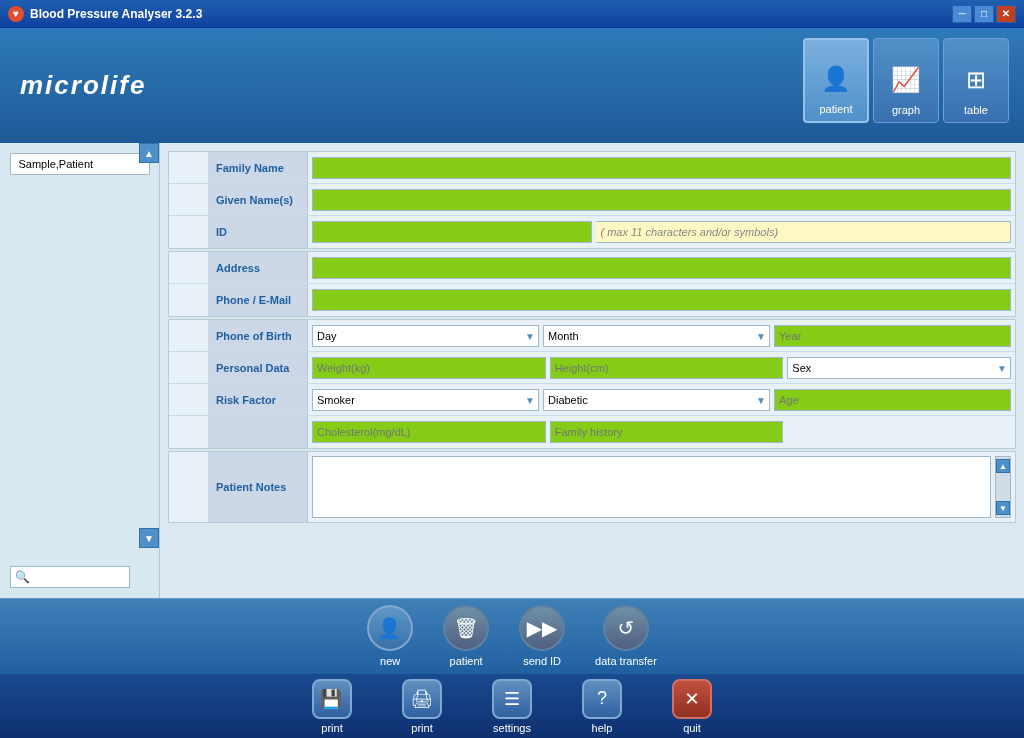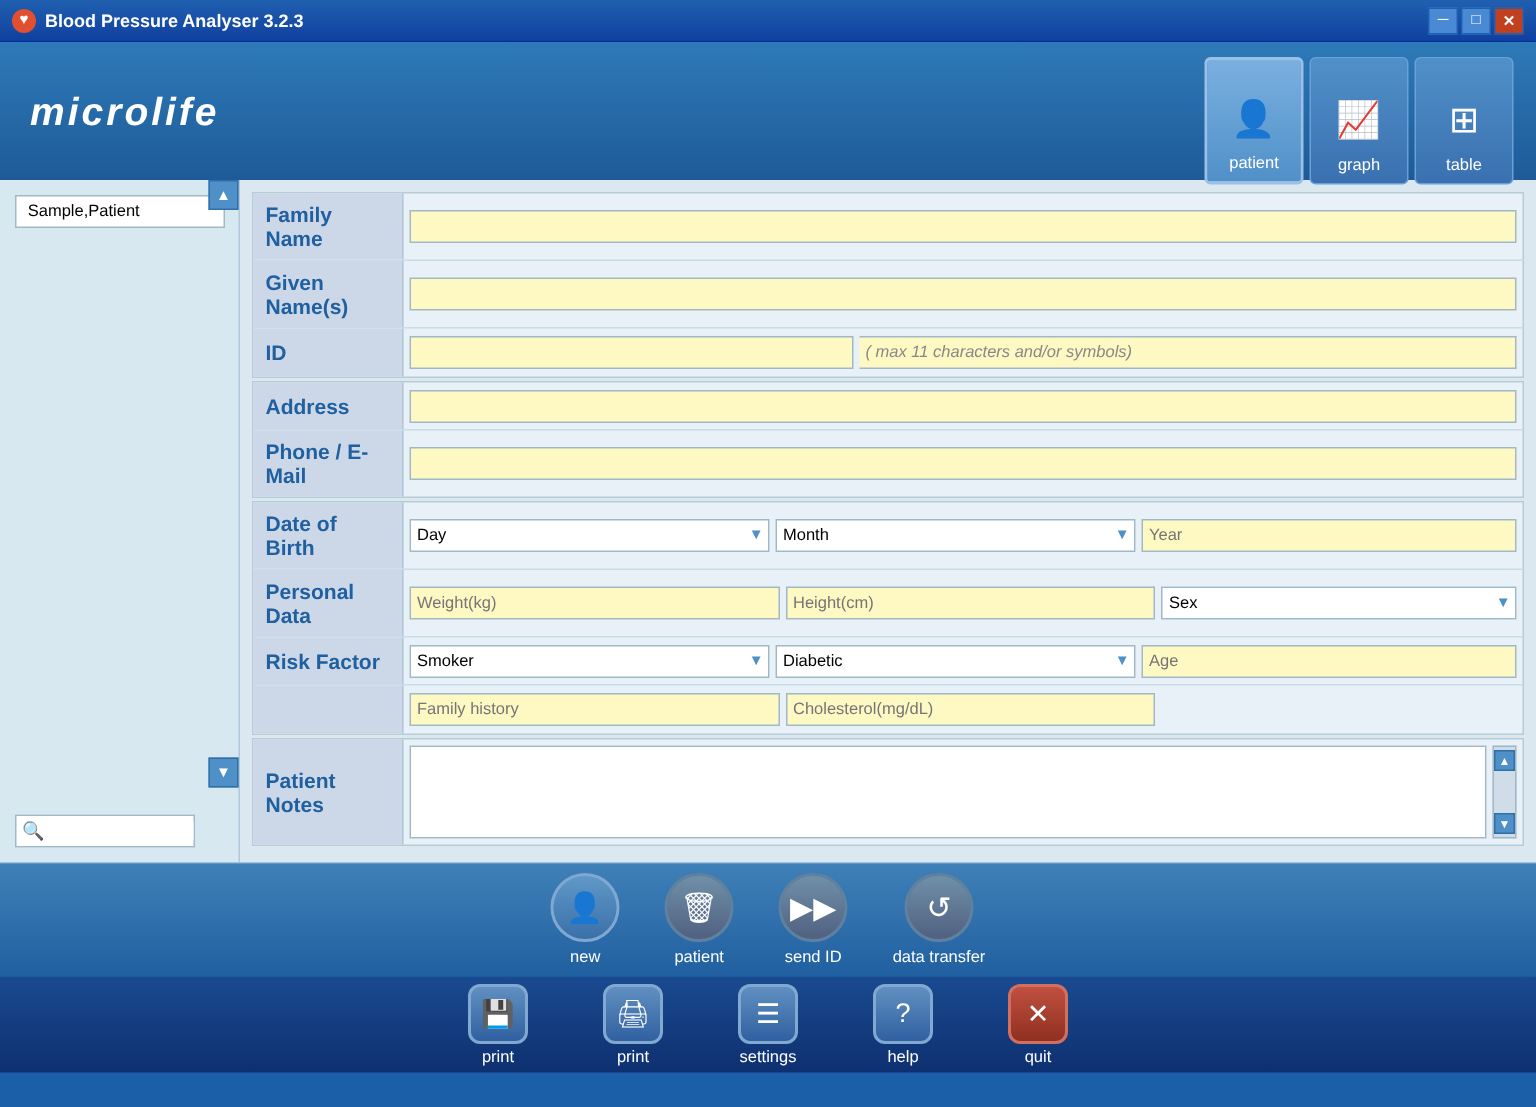--- a/index.html
+++ b/index.html
@@ -48,21 +48,21 @@
       color: white;
       font-size: 10px;
       display: flex; align-items: center; justify-content: center;
       cursor: pointer;
     }
     .title-btn.close-btn { background: #c04020; }
 
     
     #header {
       background: linear-gradient(to bottom, #2e7ab8, #1e5a98);
-      height: 92px;
+      height: 115px;
       display: flex;
       align-items: center;
       padding: 0 20px;
       position: relative;
     }
     #logo {
       color: white;
       font-size: 26px;
       font-weight: bold;
       font-style: italic;
@@ -177,40 +177,41 @@
       display: flex;
       align-items: stretch;
       min-height: 32px;
       border-bottom: 1px solid #c8dce8;
     }
     .form-row:last-child { border-bottom: none; }
     .field-label {
       width: 100px;
       min-width: 100px;
       padding: 6px 8px;
-      font-size: 14px;
+      font-size: 11px;
       color: #2060a0;
       font-weight: bold;
       background: #ccd8e8;
       border-right: 1px solid #b0c8d8;
       display: flex;
       align-items: center;
+      margin-left: 39px;
     }
     .field-inputs {
       flex: 1;
       display: flex;
       align-items: center;
       padding: 2px 4px;
       gap: 4px;
     }
     .form-input {
       flex: 1;
       height: 22px;
       border: 1px solid #a0b8c8;
-      background: #fef9c3;
+      background: #84cc16;
       padding: 0 4px;
       font-size: 11px;
       outline: none;
     }
     .form-input.id-hint {
       color: #888;
       font-style: italic;
     }
     .form-select-wrap {
       flex: 1;
@@ -409,21 +410,21 @@
         <div class="field-label">Phone / E-Mail</div>
         <div class="field-inputs">
           <input type="text" class="form-input" style="">
         </div>
       </div>
     </div>
 
     <div class="form-section">
 
       <div class="form-row">
-        <div class="field-label">Date of Birth</div>
+        <div class="field-label">Phone of Birth</div>
         <div class="field-inputs">
           <div class="form-select-wrap">
             <select class="form-select">
               <option value="">Day</option>
             </select>
             <span class="select-arrow">▼</span>
           </div>
           <div class="form-select-wrap">
             <select class="form-select">
               <option value="">Month</option>
@@ -463,22 +464,22 @@
             </select>
             <span class="select-arrow">▼</span>
           </div>
           <input type="text" class="form-input" placeholder="Age" style="">
         </div>
       </div>
 
       <div class="form-row">
         <div class="field-label"></div>
         <div class="field-inputs">
+          <input type="text" class="form-input" placeholder="Cholesterol(mg/dL)" style="">
           <input type="text" class="form-input" placeholder="Family history" style="">
-          <input type="text" class="form-input" placeholder="Cholesterol(mg/dL)" style="">
           <div style="flex:1"></div>
         </div>
       </div>
     </div>
 
     <div class="form-section">
       <div class="form-row" style="min-height:70px;">
         <div class="field-label">Patient Notes</div>
         <div class="field-inputs" style="padding:4px; align-items:stretch;">
           <textarea class="notes-area" style=""></textarea>

